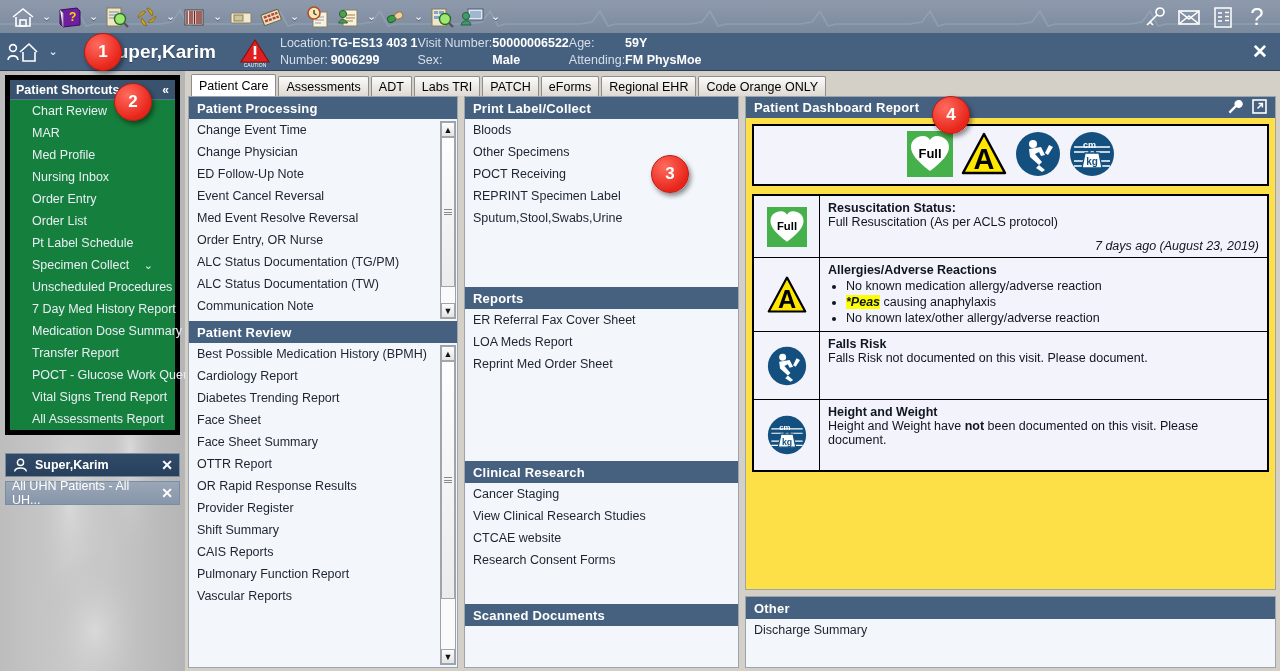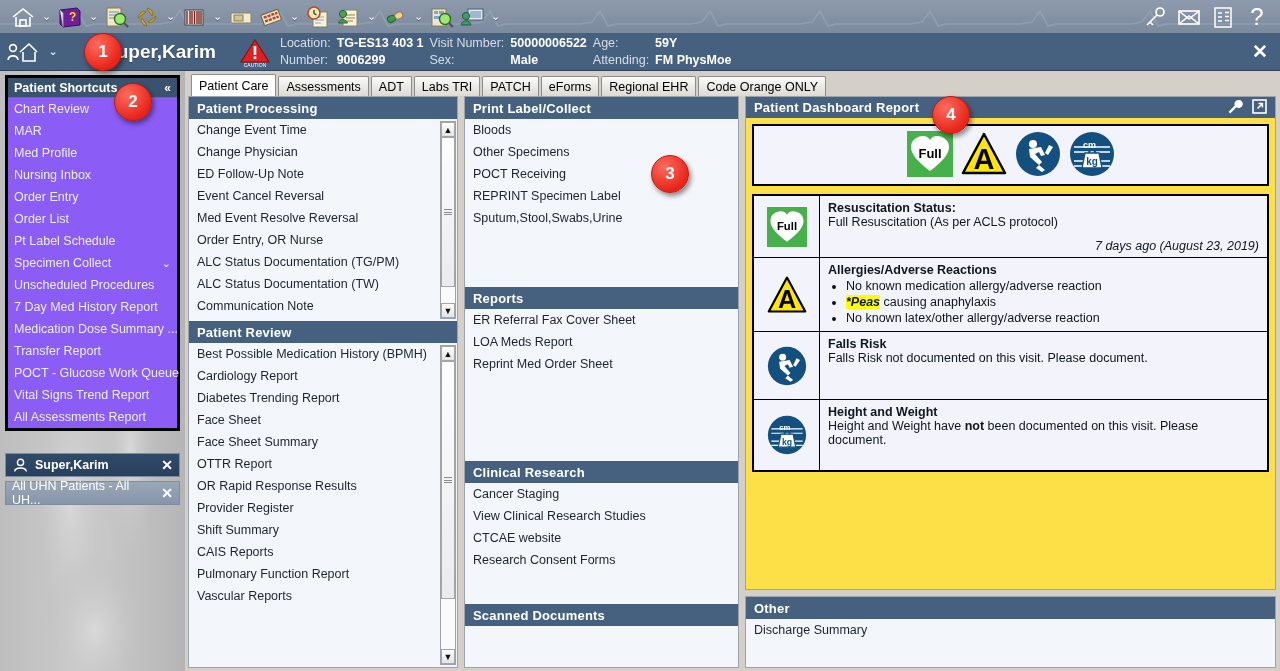--- a/index.html
+++ b/index.html
@@ -57,21 +57,20 @@
     margin-left: 44px; white-space: nowrap;
     text-shadow: 0 1px 1px rgba(0,0,0,.35);
   }
   .caution { margin-left: 22px; width: 34px; display:flex; align-items:center; justify-content:center;}
   .demo {
     margin-left: 8px;
     display: grid;
     grid-template-columns: auto auto auto auto auto auto;
     grid-template-rows: 17px 17px;
     align-items: center;
-    column-gap: 6px;
     color: #d6dee8; font-size: 12.5px;
     white-space: nowrap;
   }
   .demo b { color: #ffffff; font-weight: bold; }
   .demo .lbl { color:#d6dee8; }
   .banner-close {
     position:absolute; right: 12px; top: 9px;
     color:#fff; font-size: 19px; font-weight: bold; cursor:pointer;
     line-height: 19px;
   }
@@ -81,35 +80,35 @@
     position: absolute; left: 0; top: 71px;
     width: 185px; height: 600px;
     background: #c6c6c6;
   }
   .left-col .bgimg {
     position:absolute; left:0; top:0; width:185px; height:600px;
   }
   .shortcuts {
     position: absolute; left: 5px; top: 4px;
     width: 175px;
-    border: 3px solid #000000;
-    background: #8b5cf6;
+    border: 5px solid #000000;
+    background: #15803d;
   }
   .shortcuts-hdr {
     height: 20px; background: #39536e;
     color: #fff; font-weight: bold; font-size: 12.5px;
     display: flex; align-items: center; padding: 0 6px;
     border-bottom: 1px solid #5a7characters;
     border-bottom: 1px solid #5a7390;
     cursor: pointer;
   }
   .shortcuts-hdr .chev { margin-left: auto; font-size: 12px; }
   .sc-item {
     height: 22px; display: flex; align-items: center;
-    padding: 0 6px; color: #e9eef4; font-size: 12.5px;
+    padding: 0 22px; color: #e9eef4; font-size: 12.5px;
     cursor: pointer; white-space: nowrap;
   }
   .sc-item .chev { margin-left: auto; font-size: 11px; }
   .ptpill {
     position:absolute; left:5px; width:175px; height:24px;
     display:flex; align-items:center; padding: 0 6px;
     font-size: 12.5px; color:#fff; font-weight:bold;
     border: 1px solid #7b8da1;
     cursor: pointer;
   }

